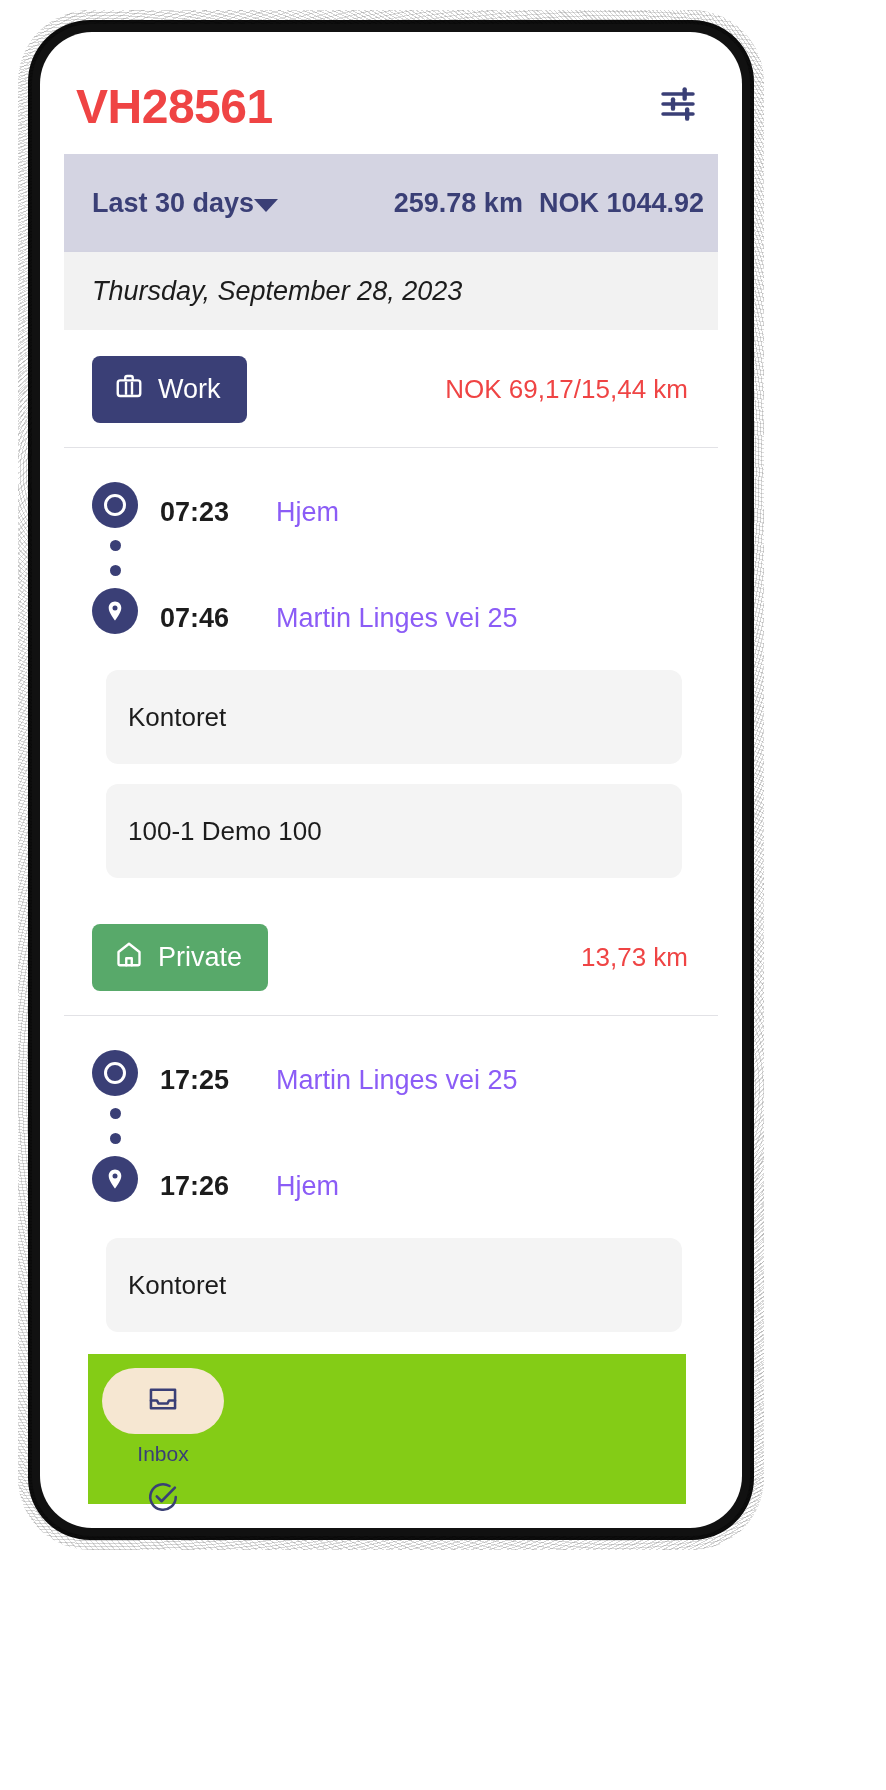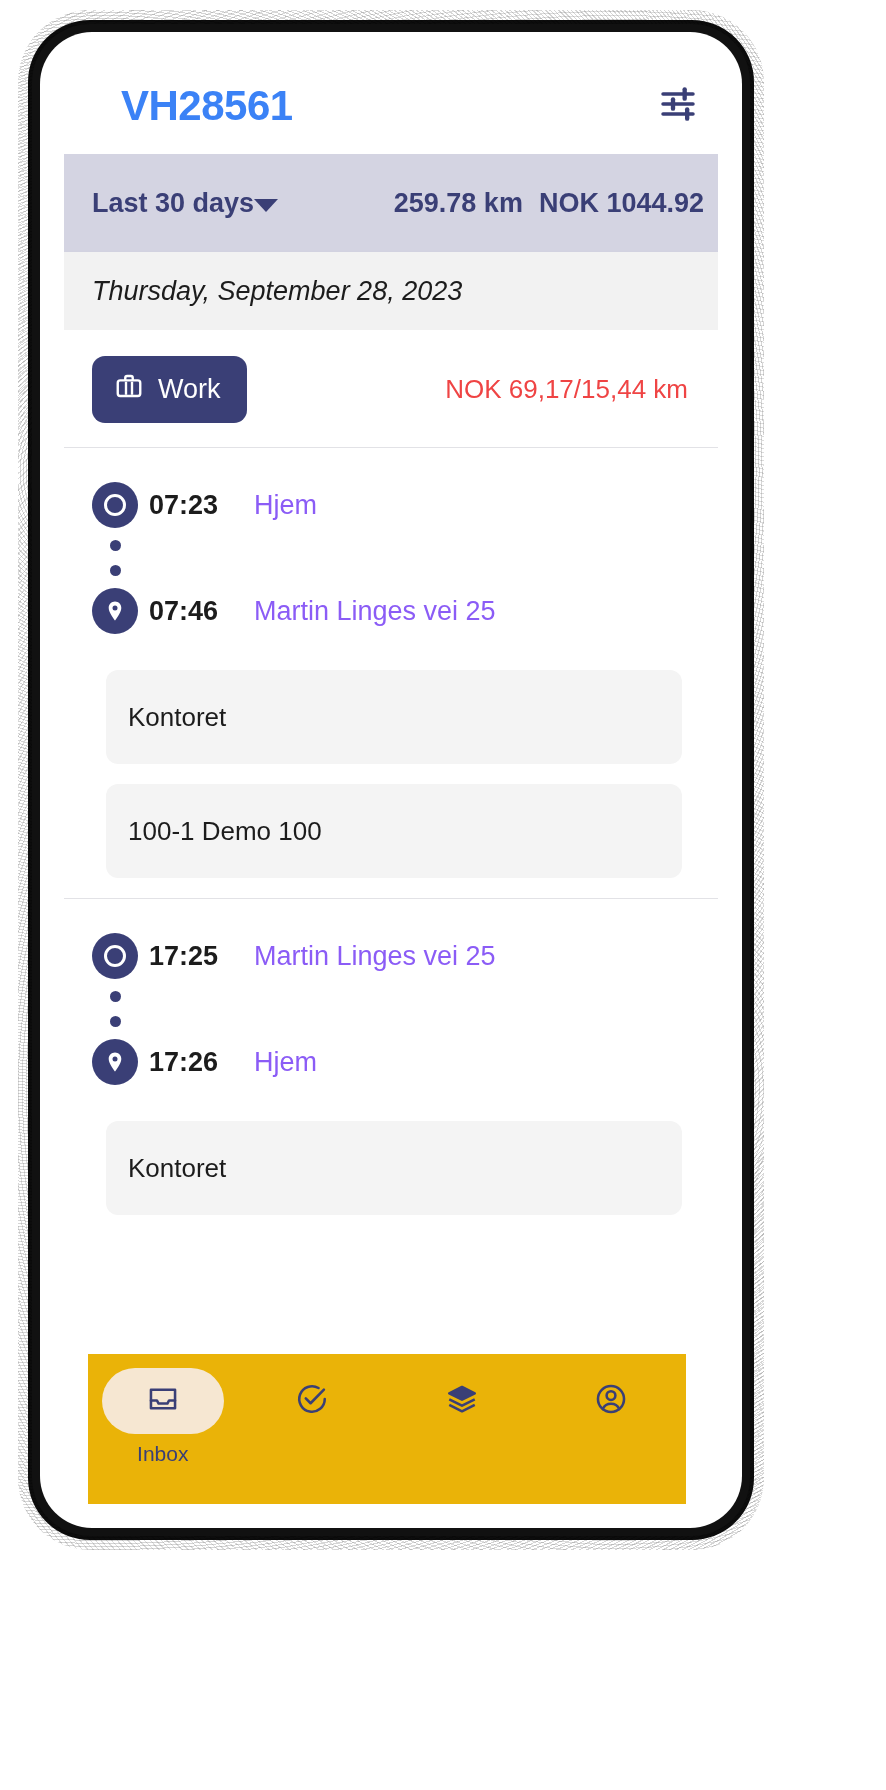--- a/index.html
+++ b/index.html
@@ -55,25 +55,24 @@
   }
 
   
   .app-header {
     display: flex; align-items: center; justify-content: space-between;
     height: 96px;
     padding: 0 8px 0 12px;
     background: #ffffff;
   }
   .app-title {
-    font-size: 42px;
+    font-size: 48px;
     font-weight: 700;
-    color: #3b82f6;
+    color: #ef4444;
     letter-spacing: -0.5px;
-    margin-left: 45px;
   }
   .header-icon-btn {
     width: 64px; height: 64px;
     display: flex; align-items: center; justify-content: center;
     cursor: pointer;
   }
 
   
   .summary-bar {
     display: flex; align-items: center; justify-content: space-between;
@@ -114,41 +113,41 @@
   
   .card-section { background: #ffffff; }
 
   .cat-row {
     display: flex; align-items: center; justify-content: space-between;
     padding: 26px 18px 24px 28px;
   }
   .badge {
     display: inline-flex; align-items: center; gap: 14px;
     padding: 15px 26px 15px 22px;
-    border-radius: 13px;
+    border-radius: 8px;
     color: #ffffff;
     font-size: 27px;
     font-weight: 400;
     cursor: pointer;
   }
   .badge.work { background: #3a3f76; }
   .badge.private { background: #58a96a; }
   .cat-amount {
     font-size: 26px;
     color: #ef4444;
     padding-right: 12px;
   }
 
   .divider { height: 1px; background: #e2e2e6; margin: 0 0 0 0; }
 
   .stops {
     padding: 34px 0 8px 28px;
   }
   .stop {
-    display: flex; align-items: center; gap: 11px;
+    display: flex; align-items: flex-end; gap: 22px;
   }
   .marker {
     width: 46px; height: 46px;
     flex: 0 0 46px;
     border-radius: 50%;
     background: #3a3f76;
     display: flex; align-items: center; justify-content: center;
   }
   .marker .ring {
     width: 22px; height: 22px;
@@ -182,23 +181,24 @@
     color: #1c1c1c;
     cursor: text;
   }
   .notes-wrap { padding-top: 28px; }
 
   
   .bottom-nav {
     position: absolute;
     left: 24px; right: 32px; bottom: 14px;
     height: 150px;
-    background: #eab308;
+    background: #84cc16;
     display: flex; align-items: flex-start; justify-content: space-around;
     padding-top: 14px;
+    flex-direction: column;
   }
   .nav-item {
     width: 150px;
     display: flex; flex-direction: column; align-items: center; gap: 8px;
     cursor: pointer;
   }
   .nav-pill {
     width: 122px; height: 66px;
     border-radius: 33px;
     display: flex; align-items: center; justify-content: center;
@@ -296,20 +296,32 @@
             <div class="note-field">
               <span>Kontoret</span>
             </div>
             <div class="note-field">
               <span>100-1 Demo 100</span>
             </div>
           </div>
         </div>
 
         <div class="card-section">
+          <div class="cat-row">
+            <div class="badge private">
+              <span>
+                <svg width="30" height="30" viewBox="0 0 24 24" fill="none" stroke="#ffffff" stroke-width="1.9" stroke-linejoin="round" stroke-linecap="round">
+                  <path d="M3.6 10.4 12 3.8l8.4 6.6V20a1 1 0 0 1-1 1H4.6a1 1 0 0 1-1-1z"></path>
+                  <path d="M9.8 21v-5.6h4.4V21"></path>
+                </svg>
+              </span>
+              <span>Private</span>
+            </div>
+            <div class="cat-amount">13,73 km</div>
+          </div>
 
           <div class="divider"></div>
 
           <div class="stops">
             <div class="stop">
               <span class="marker">
                   <span class="ring"></span>
                 </span>
               <span class="stop-time">17:25</span>
               <span class="stop-name">Martin Linges vei 25</span>

